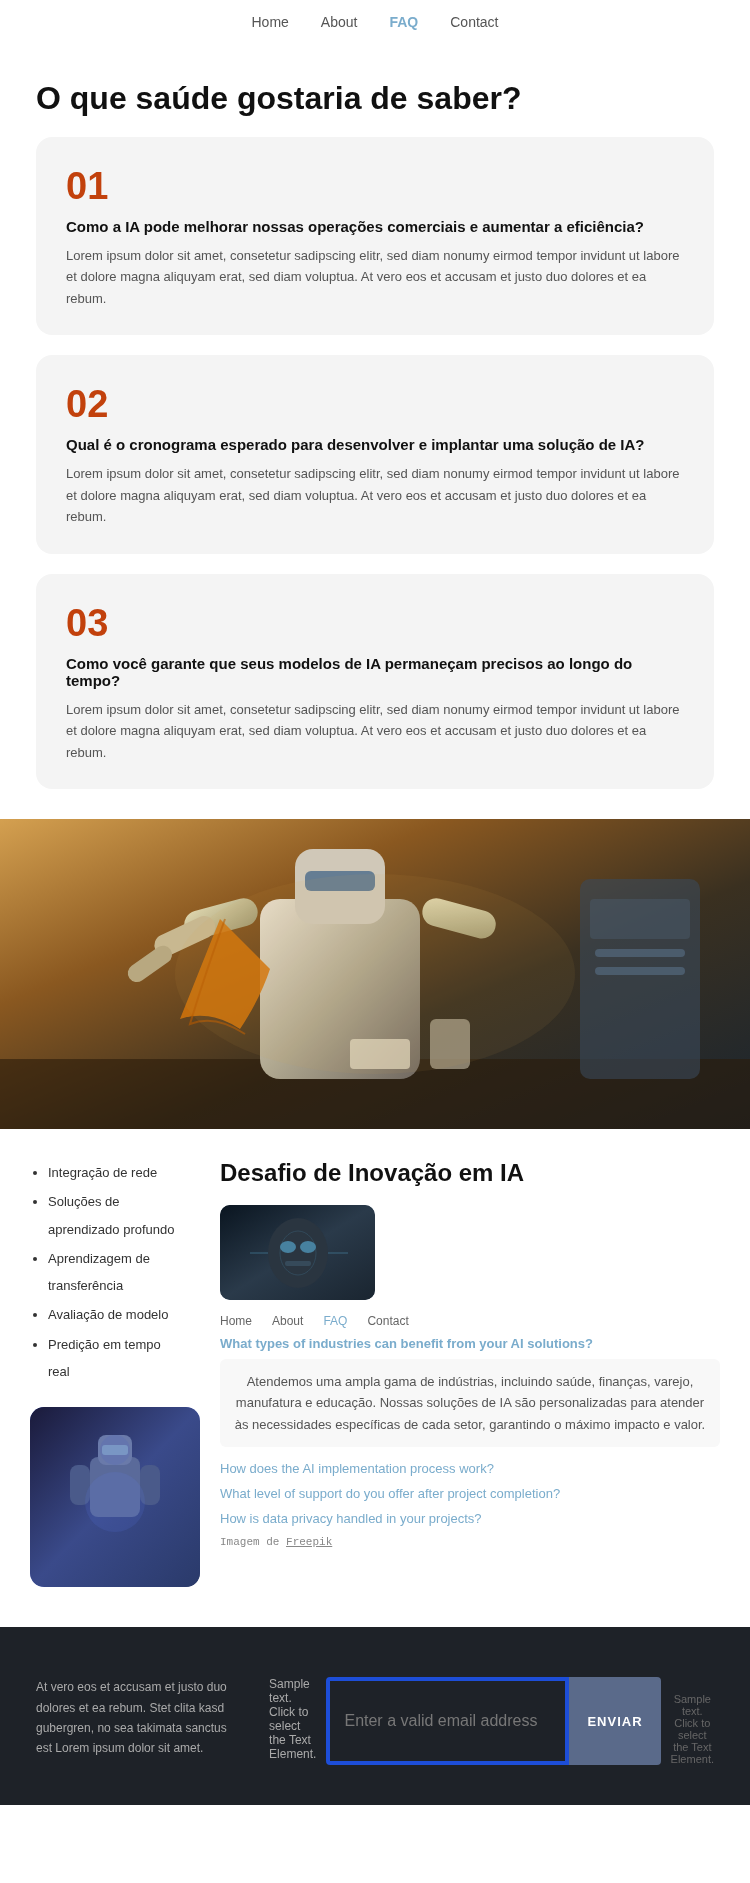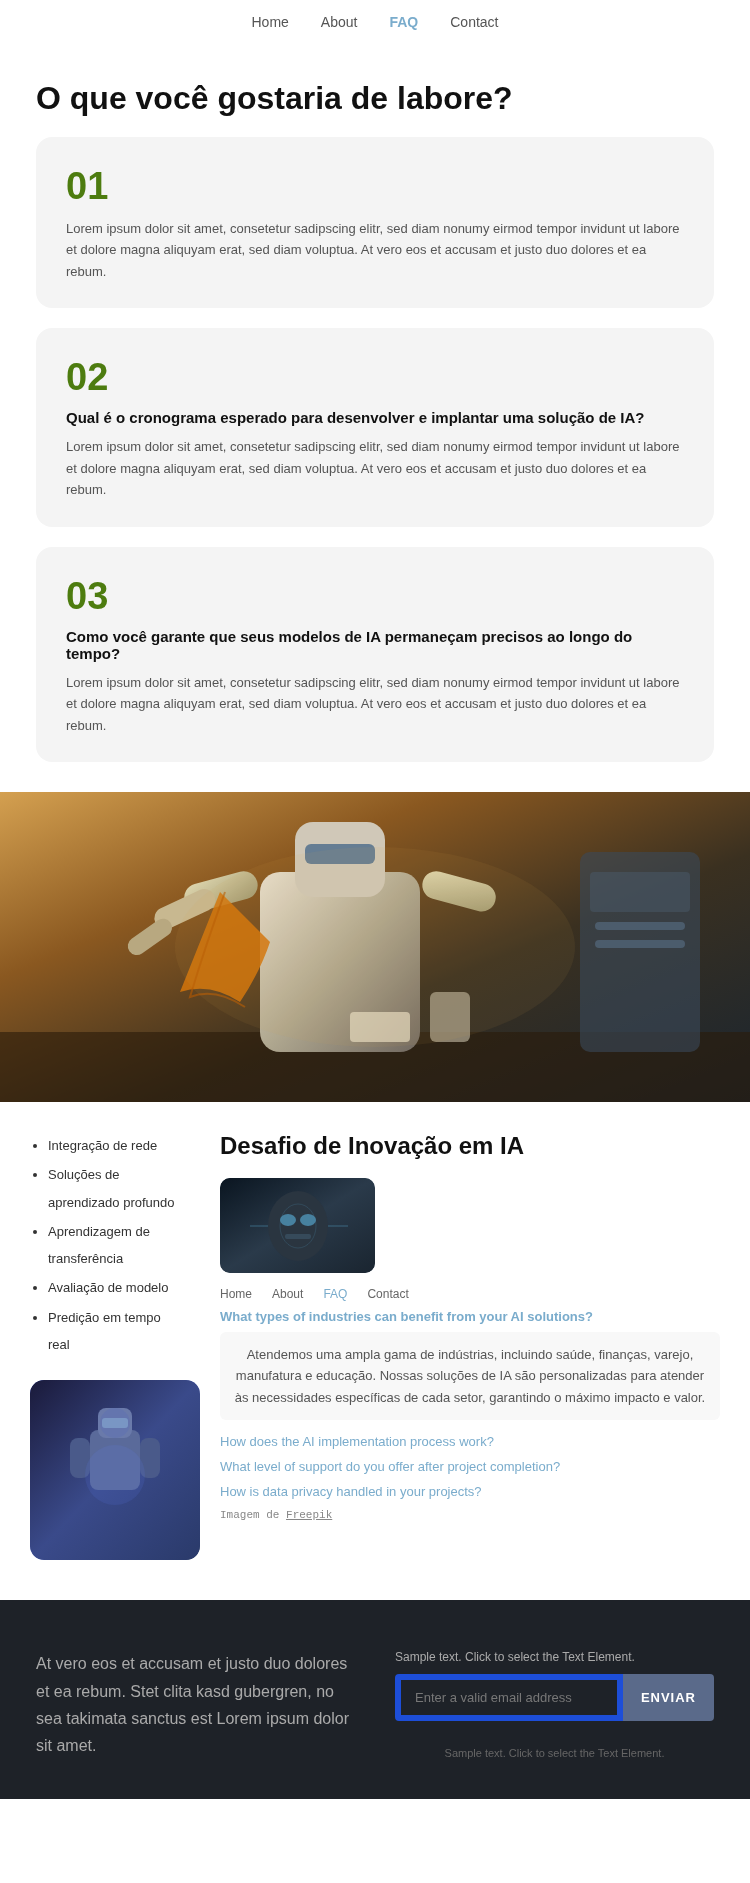--- a/index.html
+++ b/index.html
@@ -22,21 +22,21 @@
     .faq-title-section h1 {
       font-size: 32px; font-weight: 800; color: #111;
     }
 
     
     .faq-section { padding: 0 36px 30px 36px; display: flex; flex-direction: column; gap: 20px; }
     .faq-card {
       background: #f4f4f4; border-radius: 16px; padding: 28px 30px 26px 30px;
     }
     .faq-number {
-      font-size: 38px; font-weight: 700; color: #4d7c0f; margin-bottom: 10px;
+      font-size: 38px; font-weight: 700; color: #c2410c; margin-bottom: 10px;
     }
     .faq-question {
       font-size: 15px; font-weight: 700; color: #111; margin-bottom: 10px;
     }
     .faq-answer {
       font-size: 13px; color: #555; line-height: 1.65;
     }
 
     
     .robot-image-section {
@@ -99,33 +99,33 @@
       background: #1e2228; padding: 50px 36px 40px 36px;
       display: flex; gap: 40px; align-items: flex-start;
     }
     .newsletter-left {
       flex: 1;
     }
     .newsletter-left h2 {
       font-size: 28px; font-weight: 800; color: #fff; line-height: 1.3; margin-bottom: 16px;
     }
     .newsletter-left p {
-      font-size: 16px; color: #aaa; line-height: 1.7;
+      font-size: 12px; color: #aaa; line-height: 1.7;
     }
     .newsletter-right {
-      flex: 1; display: flex; flex-direction: column; gap: 10px;
+      flex: 1; display: flex; flex-direction: row; gap: 10px;
     }
     .sample-text-top {
       font-size: 12px; color: #aaa;
     }
     .email-row {
       display: flex; gap: 0;
     }
     .email-input {
-      flex: 1; padding: 10px 14px; font-size: 13px; border: 6px solid #1d4ed8;
+      flex: 1; padding: 10px 14px; font-size: 16px; border: 4px solid #1d4ed8;
       background: transparent; color: #fff; border-radius: 4px 0 0 4px; outline: none;
     }
     .email-input::placeholder { color: #777; }
     .enviar-btn {
       padding: 10px 18px; background: #5a6a8a; color: #fff; border: none;
       font-size: 13px; font-weight: 700; cursor: pointer; border-radius: 0 4px 4px 0;
       letter-spacing: 1px;
     }
     .sample-text-bottom {
       font-size: 11px; color: #666; text-align: center; margin-top: 8px;
@@ -136,27 +136,28 @@
 <body>
 
 <nav>
   <a href="#">Home</a>
   <a href="#">About</a>
   <a href="#" class="active">FAQ</a>
   <a href="#">Contact</a>
 </nav>
 
 <section class="faq-title-section">
-  <h1>O que você gostaria de labore?</h1>
+  <h1>O que saúde gostaria de saber?</h1>
 </section>
 
 <section class="faq-section">
 
   <div class="faq-card">
     <div class="faq-number">01</div>
+    <div class="faq-question">Como a IA pode melhorar nossas operações comerciais e aumentar a eficiência?</div>
     <div class="faq-answer">Lorem ipsum dolor sit amet, consetetur sadipscing elitr, sed diam nonumy eirmod tempor invidunt ut labore et dolore magna aliquyam erat, sed diam voluptua. At vero eos et accusam et justo duo dolores et ea rebum.</div>
   </div>
 
   <div class="faq-card">
     <div class="faq-number">02</div>
     <div class="faq-question">Qual é o cronograma esperado para desenvolver e implantar uma solução de IA?</div>
     <div class="faq-answer">Lorem ipsum dolor sit amet, consetetur sadipscing elitr, sed diam nonumy eirmod tempor invidunt ut labore et dolore magna aliquyam erat, sed diam voluptua. At vero eos et accusam et justo duo dolores et ea rebum.</div>
   </div>
 
   <div class="faq-card">

